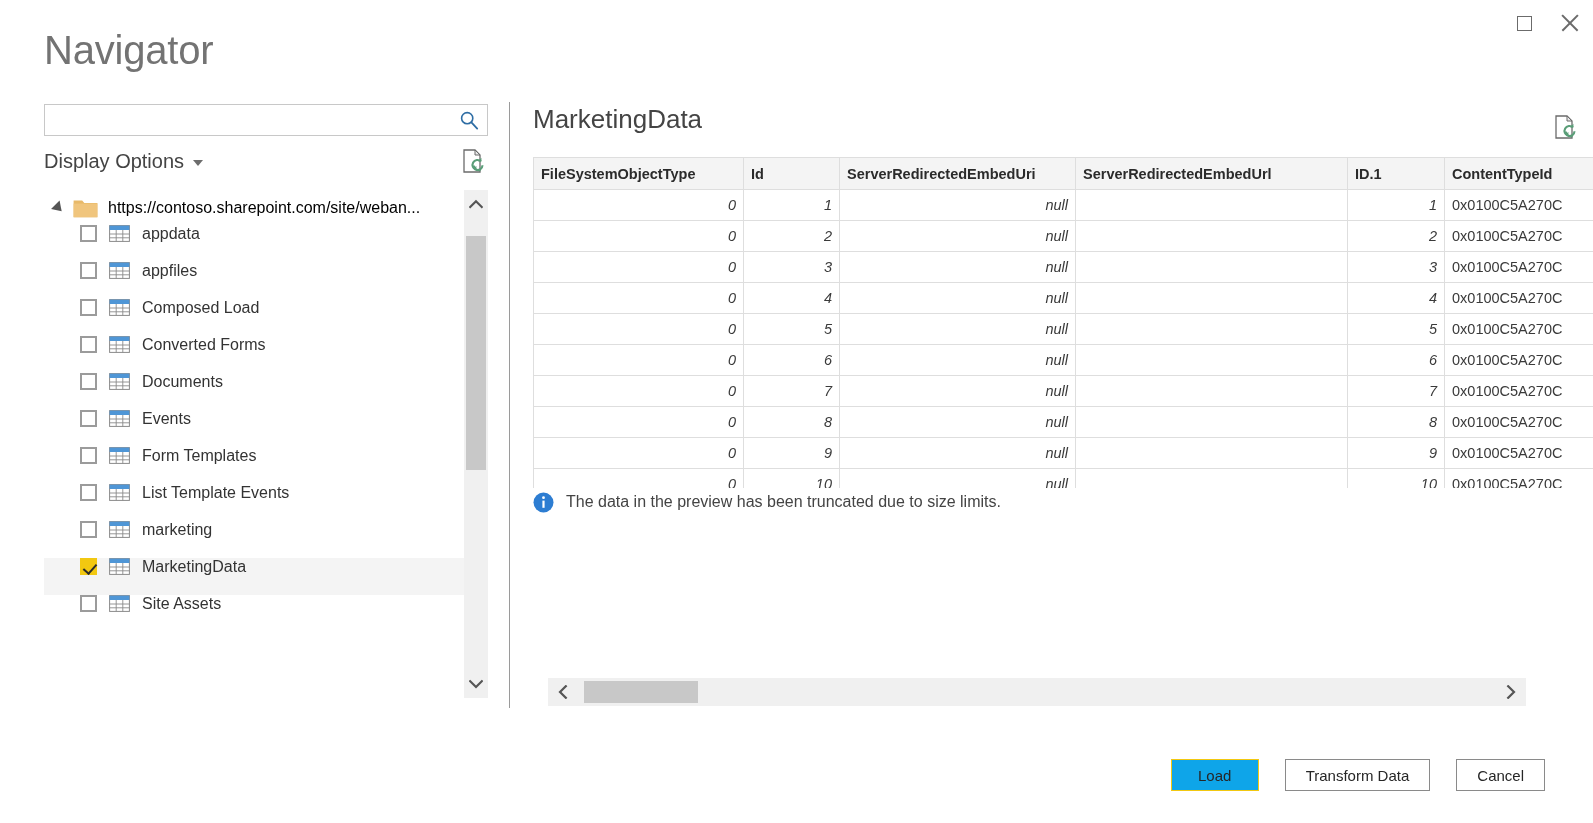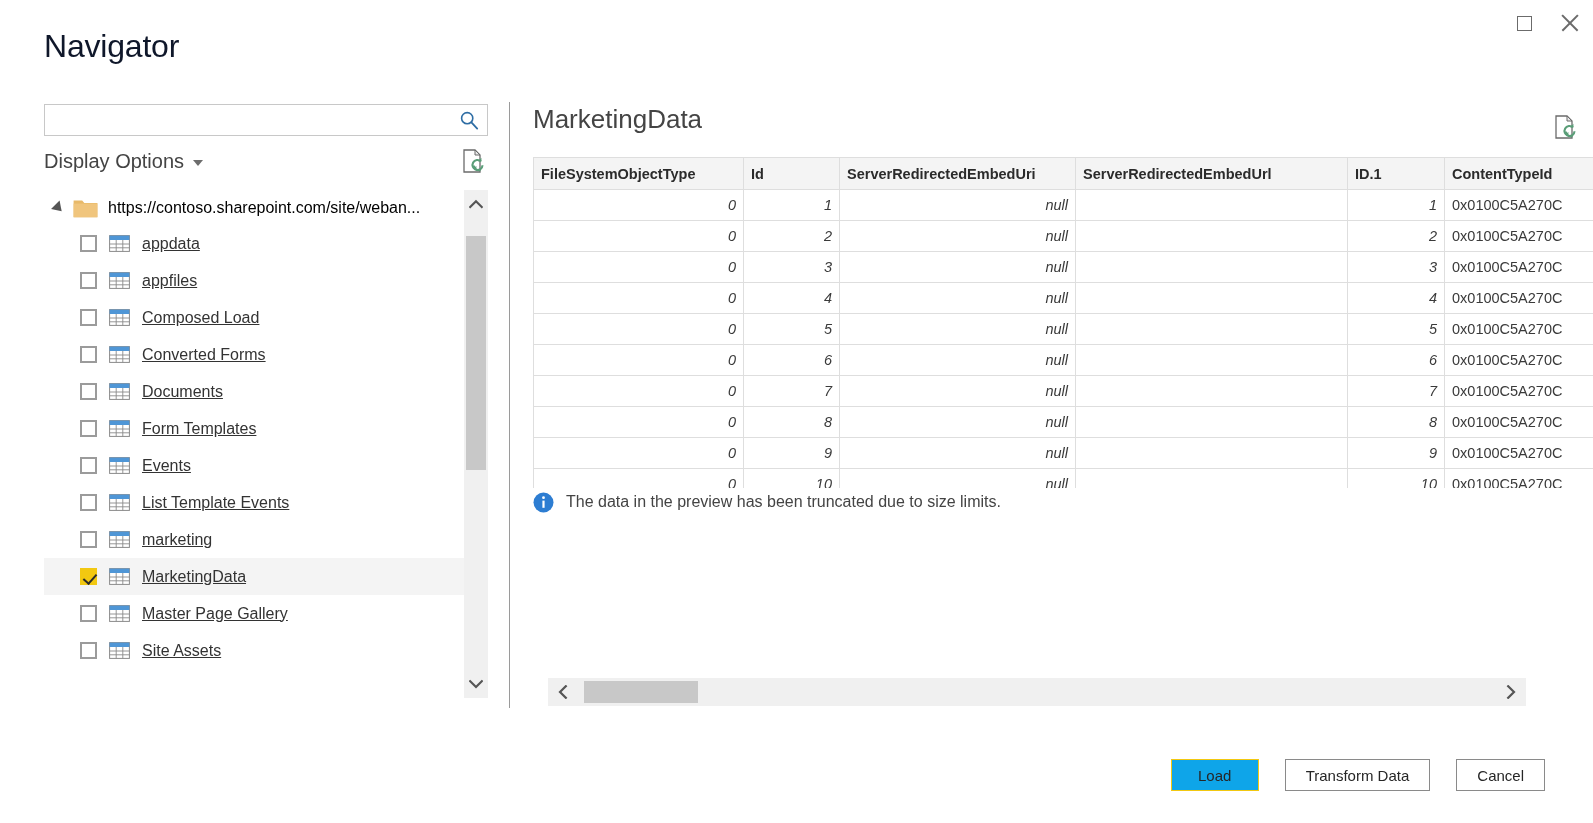--- a/index.html
+++ b/index.html
@@ -44,23 +44,23 @@
     width: 22px; height: 1.6px;
     background: #6b6b6b;
   }
   .glyph-close::before { transform: rotate(45deg); }
   .glyph-close::after  { transform: rotate(-45deg); }
 
   
   .page-title {
     position: absolute;
     left: 44px; top: 28px;
-    font-size: 32px;
+    font-size: 40px;
     font-weight: 400;
-    color: #0f172a;
+    color: #737373;
     letter-spacing: -0.2px;
   }
 
   
   .left-pane {
     position: absolute;
     left: 44px; top: 104px;
     width: 446px;
     height: 600px;
   }
@@ -145,27 +145,26 @@
   }
   .folder-icon { width: 25px; height: 20px; flex: 0 0 auto; }
   .root-label {
     font-size: 16px;
     color: #000000;
     white-space: nowrap;
     overflow: hidden;
   }
 
   .tree-item {
-    display: flex; align-items: center;
+    display: flex; 
     height: 37px;
     padding-left: 36px;
     gap: 12px;
     cursor: default;
     width: 420px;
-    text-decoration: underline;
   }
   .tree-item.selected { background: #f4f4f4; }
   .chk {
     width: 17px; height: 17px;
     border: 2px solid #9b9b9b;
     background: #ffffff;
     flex: 0 0 auto;
     position: relative;
   }
   .chk.checked {
@@ -459,33 +458,33 @@
             <div class="tree-item">
               <span class="chk"></span>
               <span class="table-icon"><svg viewBox="0 0 21 17" width="21" height="17">
                   <rect x="0.6" y="0.6" width="19.8" height="15.8" fill="#ffffff" stroke="#8a8a8a" stroke-width="1"></rect>
                   <rect x="0.6" y="0.6" width="19.8" height="4.4" fill="#4F96D6"></rect>
                   <line x1="7.2" y1="5" x2="7.2" y2="16.4" stroke="#8a8a8a" stroke-width="0.9"></line>
                   <line x1="13.8" y1="5" x2="13.8" y2="16.4" stroke="#8a8a8a" stroke-width="0.9"></line>
                   <line x1="0.6" y1="9" x2="20.4" y2="9" stroke="#8a8a8a" stroke-width="0.9"></line>
                   <line x1="0.6" y1="12.8" x2="20.4" y2="12.8" stroke="#8a8a8a" stroke-width="0.9"></line>
                 </svg></span>
+              <span class="tree-label">Events</span>
+            </div>
+            <div class="tree-item">
+              <span class="chk"></span>
+              <span class="table-icon"><svg viewBox="0 0 21 17" width="21" height="17">
+                  <rect x="0.6" y="0.6" width="19.8" height="15.8" fill="#ffffff" stroke="#8a8a8a" stroke-width="1"></rect>
+                  <rect x="0.6" y="0.6" width="19.8" height="4.4" fill="#4F96D6"></rect>
+                  <line x1="7.2" y1="5" x2="7.2" y2="16.4" stroke="#8a8a8a" stroke-width="0.9"></line>
+                  <line x1="13.8" y1="5" x2="13.8" y2="16.4" stroke="#8a8a8a" stroke-width="0.9"></line>
+                  <line x1="0.6" y1="9" x2="20.4" y2="9" stroke="#8a8a8a" stroke-width="0.9"></line>
+                  <line x1="0.6" y1="12.8" x2="20.4" y2="12.8" stroke="#8a8a8a" stroke-width="0.9"></line>
+                </svg></span>
               <span class="tree-label">Form Templates</span>
-            </div>
-            <div class="tree-item">
-              <span class="chk"></span>
-              <span class="table-icon"><svg viewBox="0 0 21 17" width="21" height="17">
-                  <rect x="0.6" y="0.6" width="19.8" height="15.8" fill="#ffffff" stroke="#8a8a8a" stroke-width="1"></rect>
-                  <rect x="0.6" y="0.6" width="19.8" height="4.4" fill="#4F96D6"></rect>
-                  <line x1="7.2" y1="5" x2="7.2" y2="16.4" stroke="#8a8a8a" stroke-width="0.9"></line>
-                  <line x1="13.8" y1="5" x2="13.8" y2="16.4" stroke="#8a8a8a" stroke-width="0.9"></line>
-                  <line x1="0.6" y1="9" x2="20.4" y2="9" stroke="#8a8a8a" stroke-width="0.9"></line>
-                  <line x1="0.6" y1="12.8" x2="20.4" y2="12.8" stroke="#8a8a8a" stroke-width="0.9"></line>
-                </svg></span>
-              <span class="tree-label">Events</span>
             </div>
             <div class="tree-item">
               <span class="chk"></span>
               <span class="table-icon"><svg viewBox="0 0 21 17" width="21" height="17">
                   <rect x="0.6" y="0.6" width="19.8" height="15.8" fill="#ffffff" stroke="#8a8a8a" stroke-width="1"></rect>
                   <rect x="0.6" y="0.6" width="19.8" height="4.4" fill="#4F96D6"></rect>
                   <line x1="7.2" y1="5" x2="7.2" y2="16.4" stroke="#8a8a8a" stroke-width="0.9"></line>
                   <line x1="13.8" y1="5" x2="13.8" y2="16.4" stroke="#8a8a8a" stroke-width="0.9"></line>
                   <line x1="0.6" y1="9" x2="20.4" y2="9" stroke="#8a8a8a" stroke-width="0.9"></line>
                   <line x1="0.6" y1="12.8" x2="20.4" y2="12.8" stroke="#8a8a8a" stroke-width="0.9"></line>
@@ -508,32 +507,20 @@
               <span class="chk checked"></span>
               <span class="table-icon"><svg viewBox="0 0 21 17" width="21" height="17">
                   <rect x="0.6" y="0.6" width="19.8" height="15.8" fill="#ffffff" stroke="#8a8a8a" stroke-width="1"></rect>
                   <rect x="0.6" y="0.6" width="19.8" height="4.4" fill="#4F96D6"></rect>
                   <line x1="7.2" y1="5" x2="7.2" y2="16.4" stroke="#8a8a8a" stroke-width="0.9"></line>
                   <line x1="13.8" y1="5" x2="13.8" y2="16.4" stroke="#8a8a8a" stroke-width="0.9"></line>
                   <line x1="0.6" y1="9" x2="20.4" y2="9" stroke="#8a8a8a" stroke-width="0.9"></line>
                   <line x1="0.6" y1="12.8" x2="20.4" y2="12.8" stroke="#8a8a8a" stroke-width="0.9"></line>
                 </svg></span>
               <span class="tree-label">MarketingData</span>
-            </div>
-            <div class="tree-item">
-              <span class="chk"></span>
-              <span class="table-icon"><svg viewBox="0 0 21 17" width="21" height="17">
-                  <rect x="0.6" y="0.6" width="19.8" height="15.8" fill="#ffffff" stroke="#8a8a8a" stroke-width="1"></rect>
-                  <rect x="0.6" y="0.6" width="19.8" height="4.4" fill="#4F96D6"></rect>
-                  <line x1="7.2" y1="5" x2="7.2" y2="16.4" stroke="#8a8a8a" stroke-width="0.9"></line>
-                  <line x1="13.8" y1="5" x2="13.8" y2="16.4" stroke="#8a8a8a" stroke-width="0.9"></line>
-                  <line x1="0.6" y1="9" x2="20.4" y2="9" stroke="#8a8a8a" stroke-width="0.9"></line>
-                  <line x1="0.6" y1="12.8" x2="20.4" y2="12.8" stroke="#8a8a8a" stroke-width="0.9"></line>
-                </svg></span>
-              <span class="tree-label">Master Page Gallery</span>
             </div>
             <div class="tree-item">
               <span class="chk"></span>
               <span class="table-icon"><svg viewBox="0 0 21 17" width="21" height="17">
                   <rect x="0.6" y="0.6" width="19.8" height="15.8" fill="#ffffff" stroke="#8a8a8a" stroke-width="1"></rect>
                   <rect x="0.6" y="0.6" width="19.8" height="4.4" fill="#4F96D6"></rect>
                   <line x1="7.2" y1="5" x2="7.2" y2="16.4" stroke="#8a8a8a" stroke-width="0.9"></line>
                   <line x1="13.8" y1="5" x2="13.8" y2="16.4" stroke="#8a8a8a" stroke-width="0.9"></line>
                   <line x1="0.6" y1="9" x2="20.4" y2="9" stroke="#8a8a8a" stroke-width="0.9"></line>
                   <line x1="0.6" y1="12.8" x2="20.4" y2="12.8" stroke="#8a8a8a" stroke-width="0.9"></line>

